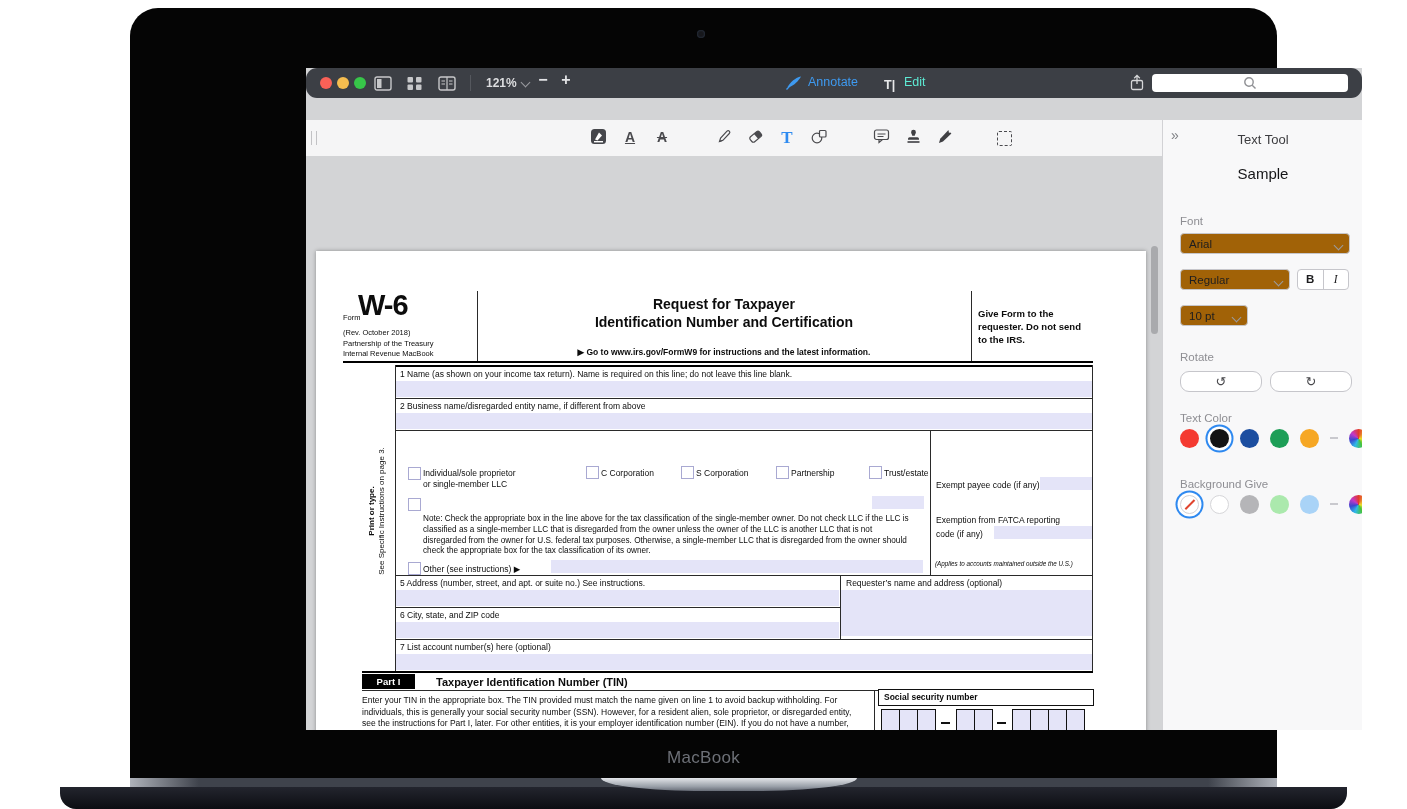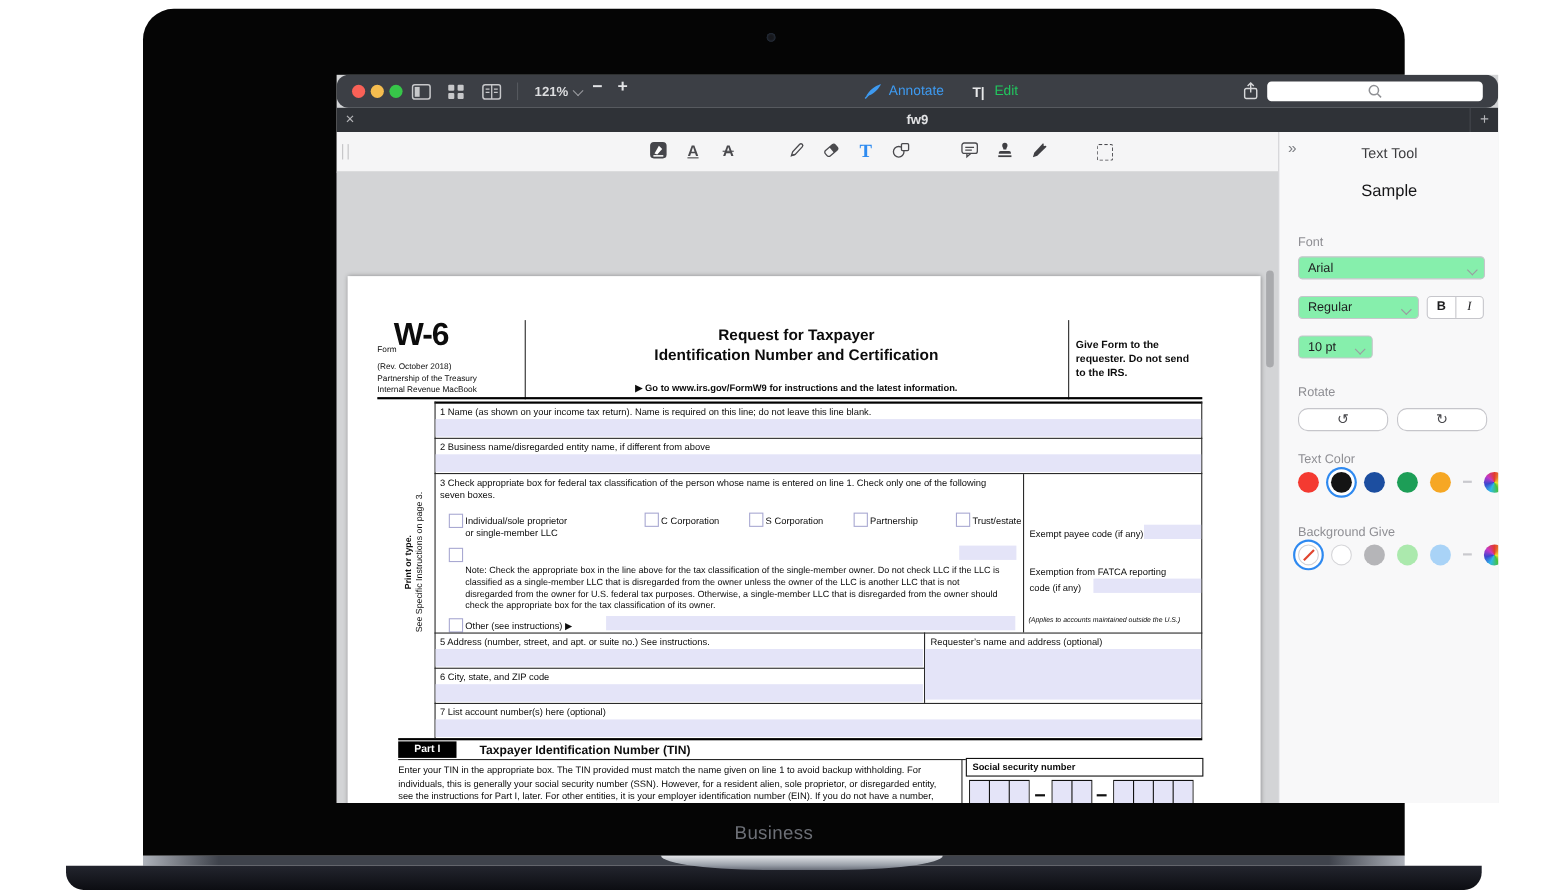--- a/index.html
+++ b/index.html
@@ -32,21 +32,21 @@
   .tl.green{left:48px;background:#37c649;}
   .tool-ic{top:8px;width:18px;height:15px;cursor:default;}
   .vsep{top:7px;width:1px;height:16px;background:#55585e;}
   .zoomtxt{top:8px;color:#dcdddf;font-size:12px;font-weight:bold;}
   .chev{display:inline-block;width:6px;height:6px;border-right:1.5px solid #9a9ba0;
         border-bottom:1.5px solid #9a9ba0;transform:rotate(45deg);}
   .zchev{top:11px;}
   .zbtn{top:3px;color:#e3e4e6;font-size:16px;font-weight:bold;width:16px;text-align:center;}
   .mode{top:7px;font-size:12.5px;font-weight:normal;}
   .mode.annotate{color:#3e9af0;}
-  .mode.edit{color:#22c55e;}
+  .mode.edit{color:#5eead4;}
   .icon-edit::after{content:"T|";color:#e8e9ea;font-size:12.5px;font-weight:bold;}
   .searchbox{left:846px;top:6px;width:196px;height:18px;background:#fff;border-radius:4px;}
   .searchbox svg{position:absolute;left:50%;top:2px;margin-left:-7px;}
 
   
   .tabbar{left:0;top:30px;width:1056px;height:22px;background:#2f3237;}
   .tabclose::after{content:"×";color:#b4b5b8;font-size:14px;}
   .tabclose{left:8px;top:2px;}
   .tabtitle{left:0;top:4px;width:100%;text-align:center;color:#e2e3e5;font-size:12px;font-weight:bold;}
   .tabadd{right:0;top:0;width:25px;height:22px;border-left:1px solid #44474d;text-align:center;}
@@ -84,21 +84,21 @@
   .cell:first-child{border-left:none;}
   .dash{background:#111;height:1.5px;width:9px;}
   .boxlabel{border:1.2px solid #111;background:#fff;}
 
   
   .sidebar{left:856px;top:52px;width:200px;height:610px;background:#f8f8f9;border-left:1px solid #d2d2d5;}
   .collapse::after{content:"»";color:#7f8085;font-size:14px;}
   .sb-title{left:0;top:12px;width:100%;text-align:center;color:#3c3c3f;font-size:13px;}
   .sb-sample{left:0;top:45px;width:100%;text-align:center;color:#151517;font-size:15px;}
   .sb-label{color:#8e8e93;font-size:11.5px;left:17px;}
-  .select{background:#86efac;border:1px solid #c6c6cb;border-radius:4px;height:21px;
+  .select{background:#a16207;border:1px solid #c6c6cb;border-radius:4px;height:21px;
           font-size:11.5px;color:#1d1d1f;line-height:21px;padding-left:8px;box-sizing:border-box;}
   .select .chev{position:absolute;right:7px;top:8px;}
   .bigroup{left:134px;width:52px;height:21px;border:1px solid #c6c6cb;border-radius:4px;
            background:#fff;display:flex;box-sizing:border-box;}
   .bi{flex:1;text-align:center;font-size:11.5px;line-height:19px;color:#1d1d1f;}
   .bi+.bi{border-left:1px solid #c6c6cb;}
   .bi.it{font-style:italic;font-family:"Liberation Serif",serif;}
   .rbtn{width:80px;height:19px;background:#fff;border:1px solid #c6c6cb;border-radius:9px;text-align:center;}
   .icon-rotate-ccw::after{content:"↺";font-size:13px;color:#48484c;line-height:18px;}
   .icon-rotate-cw::after{content:"↻";font-size:13px;color:#48484c;line-height:18px;}
@@ -172,25 +172,20 @@
           </svg>
       </div>
       <div class="abs searchbox">
         <svg width="14" height="14">
             <circle cx="6" cy="6" r="4.2" fill="none" stroke="#8f9094" stroke-width="1.4"></circle>
             <line x1="9.2" y1="9.2" x2="12.5" y2="12.5" stroke="#8f9094" stroke-width="1.4"></line>
           </svg>
       </div>
     </div>
 
-    <div class="abs tabbar">
-      <span class="abs tabclose"></span>
-      <div class="abs tabtitle">fw9</div>
-      <div class="abs tabadd"></div>
-    </div>
 
     <div class="abs annotbar">
       <div class="abs handle"></div>
 
       <div class="abs a-ic" style="left:282px">
         <svg width="17" height="17">
             <rect x="1" y="1" width="15" height="15" rx="3.5" fill="#45464b"></rect>
             <path d="M5 11.5 L9 4.5 L12 7.5 L7.5 12.5 Z" fill="#fff"></path>
             <rect x="4" y="13" width="9" height="1.4" fill="#fff"></rect>
           </svg>
@@ -272,21 +267,20 @@
         <div class="abs vl" style="left:776px;top:114px;height:306px"></div>
 
         <div class="abs f" style="left:84px;top:118px">1  Name (as shown on your income tax return). Name is required on this line; do not leave this line blank.</div>
         <div class="abs fld" style="left:80px;top:130px;width:696px;height:16px"></div>
         <div class="abs hl" style="left:79px;top:147px;width:698px"></div>
 
         <div class="abs f" style="left:84px;top:150px">2  Business name/disregarded entity name, if different from above</div>
         <div class="abs fld" style="left:80px;top:162px;width:696px;height:16px"></div>
         <div class="abs hl" style="left:79px;top:179px;width:698px"></div>
 
-        <div class="abs f" style="left:84px;top:183px;width:512px">3  Check appropriate box for federal tax classification of the person whose name is entered on line 1. Check only one of the following seven boxes.</div>
         <div class="abs cb" style="left:92px;top:216px"></div>
         <div class="abs f" style="left:107px;top:217px;width:100px">Individual/sole proprietor or single-member LLC</div>
         <div class="abs cb" style="left:270px;top:215px"></div>
         <div class="abs f" style="left:285px;top:217px">C Corporation</div>
         <div class="abs cb" style="left:365px;top:215px"></div>
         <div class="abs f" style="left:380px;top:217px">S Corporation</div>
         <div class="abs cb" style="left:460px;top:215px"></div>
         <div class="abs f" style="left:475px;top:217px">Partnership</div>
         <div class="abs cb" style="left:553px;top:215px"></div>
         <div class="abs f" style="left:568px;top:217px">Trust/estate</div>
@@ -400,18 +394,18 @@
           <div class="swatch" style="background: rgb(255, 255, 255); border: 1px solid rgb(214, 214, 217); box-sizing: border-box;"></div>
           <div class="swatch" style="background: rgb(181, 181, 184);"></div>
           <div class="swatch" style="background: rgb(171, 233, 173);"></div>
           <div class="swatch" style="background: rgb(169, 211, 247);"></div>
           <div class="swatch-dash"></div>
           <div class="swatch rainbow"></div>
         </div>
     </div>
   </div>
 
-  <div class="abs brand">Business</div>
+  <div class="abs brand">MacBook</div>
 </div>
 
 <div class="abs hinge"></div>
 <div class="abs notch"></div>
 <div class="abs base"></div>
 
 </body></html>

